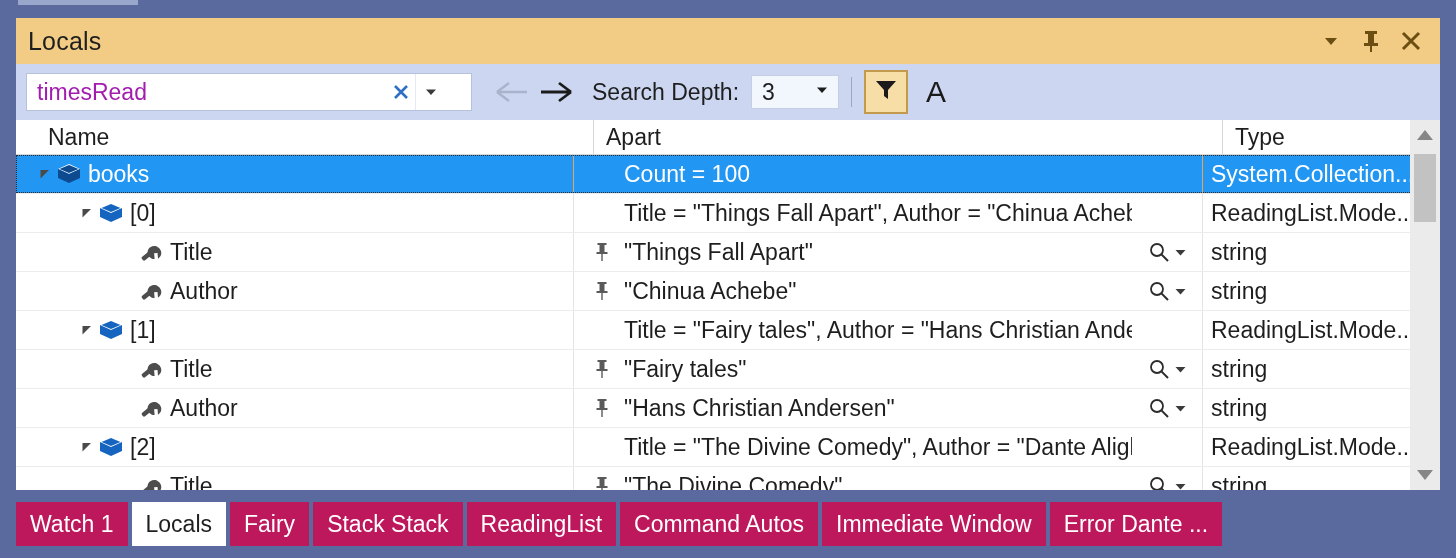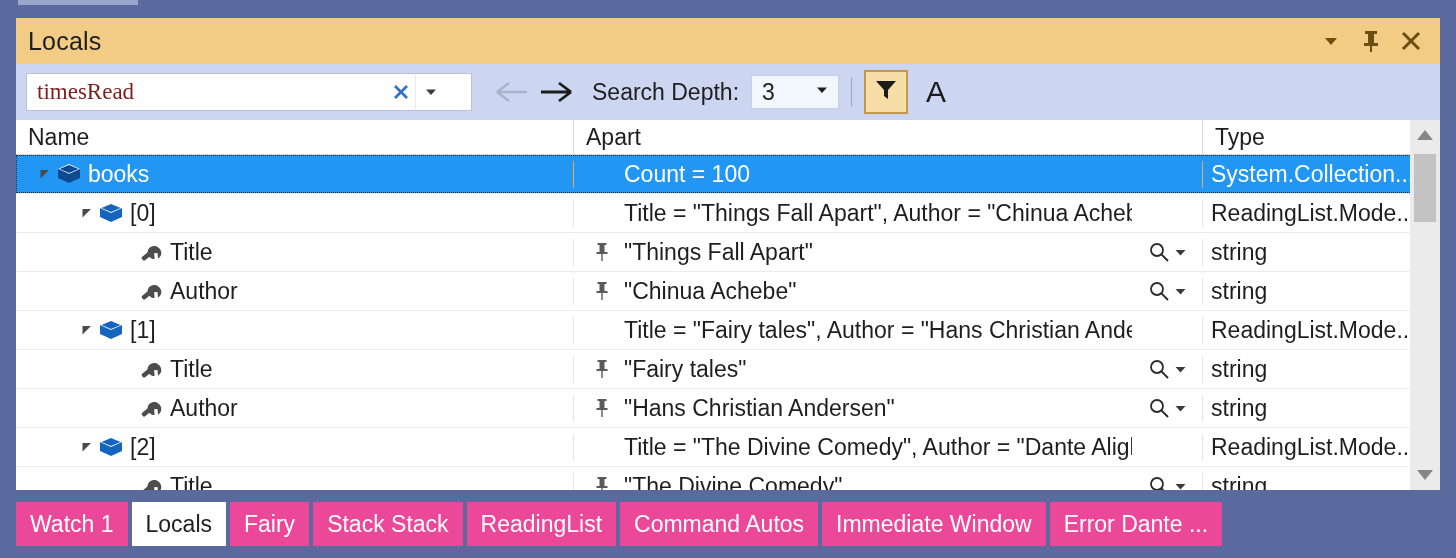--- a/index.html
+++ b/index.html
@@ -67,23 +67,23 @@
     position: relative;
     width: 446px; height: 38px;
     background: #ffffff;
     border: 1px solid #b6c2dd;
     display: flex; align-items: center;
     margin-left: 2px;
   }
   #search-input {
     border: 0; outline: 0;
     background: transparent;
-    font-family: Liberation Serif, serif;
+    font-family: Liberation Sans, sans-serif;
     font-size: 23px;
-    color: #7f1d1d;
+    color: #a21caf;
     padding-left: 10px;
     width: 360px; height: 100%;
   }
   #search-clear {
     width: 28px; height: 100%;
     display: flex; align-items: center; justify-content: center;
     color: #2f6fc4;
   }
   #search-dropdown {
     width: 30px; height: 100%;
@@ -143,32 +143,31 @@
   }
   #grid-header {
     display: flex;
     height: 35px;
     background: #ffffff;
     border-bottom: 1px solid #d6d6d6;
     font-size: 23px; color: #1e1e1e;
   }
   .hcell { display: flex; align-items: center; padding-left: 12px; }
   .hcell + .hcell { border-left: 1px solid #d6d6d6; }
-  .col-name  { width: 557px; }
+  .col-name  { width: 557px; margin-left: 20px; }
   .col-value { width: 629px; }
   .col-type  { width: 210px; }
 
   #rows { position: relative; }
   .row {
     display: flex;
     height: 39px;
     border-bottom: 1px solid #ececec;
     font-size: 23px; color: #1e1e1e;
     white-space: nowrap;
-    align-items: center;
   }
   .row.selected { background: #2196f3; color: #ffffff; }
   .row.selected .cell + .cell { border-left-color: #e8a35e; }
   .row.selected .focus-outline {
     position: absolute; left: 0; right: 0; top: 0; bottom: 0;
     border: 1px dotted #2b2b2b;
     pointer-events: none;
   }
   .cell {
     display: flex; align-items: center;
@@ -229,21 +228,21 @@
   #tab-strip {
     position: absolute;
     left: 16px; top: 502px;
     width: 1424px; height: 44px;
     display: flex; align-items: stretch;
     gap: 4px;
   }
   .tab {
     display: flex; align-items: center;
     padding: 0 14px;
-    background: #ec4899;
+    background: #be185d;
     color: #ffffff;
     font-size: 23px;
     white-space: nowrap;
   }
   .tab.active {
     background: #ffffff;
     color: #1e1e1e;
   }
 </style>
 </head>

